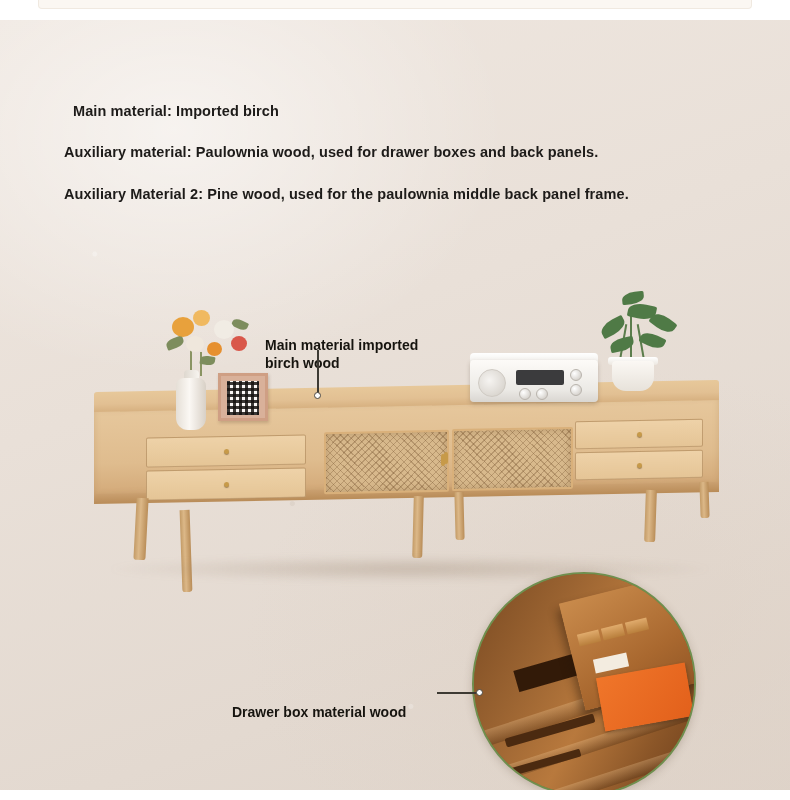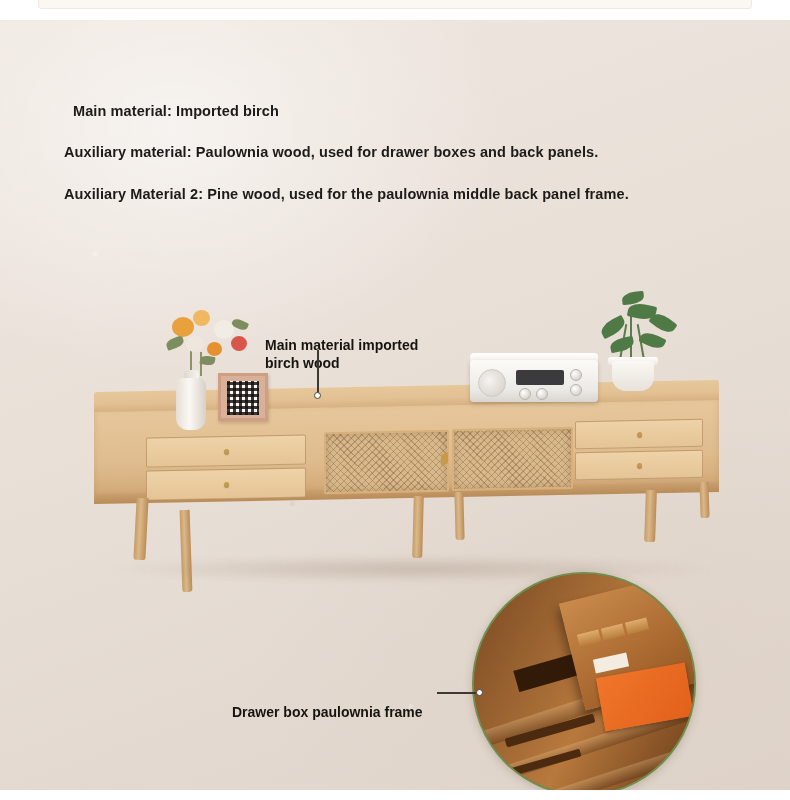--- a/index.html
+++ b/index.html
@@ -494,19 +494,19 @@
       <div class="ins-drawer-front"></div>
       <div class="ins-joint ij1"></div>
       <div class="ins-joint ij2"></div>
       <div class="ins-joint ij3"></div>
       <div class="ins-white-label"></div>
       <div class="ins-orange-card"></div>
       <div class="ins-groove ig1"></div>
       <div class="ins-groove ig2"></div>
     </div>
 
-    <div class="callout callout-drawer">Drawer box paulownia frame</div>
+    <div class="callout callout-drawer">Drawer box material wood</div>
     <div class="leader leader-h leader-drawer-h"></div>
     <div class="dot dot-drawer"></div>
   </div>
 
   <div class="bottom-gap"></div>
 </div>
 
 </body></html>

